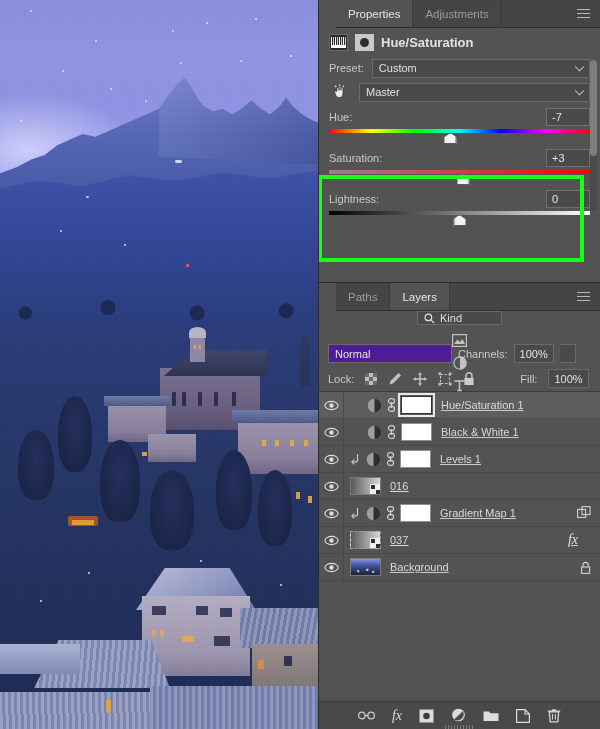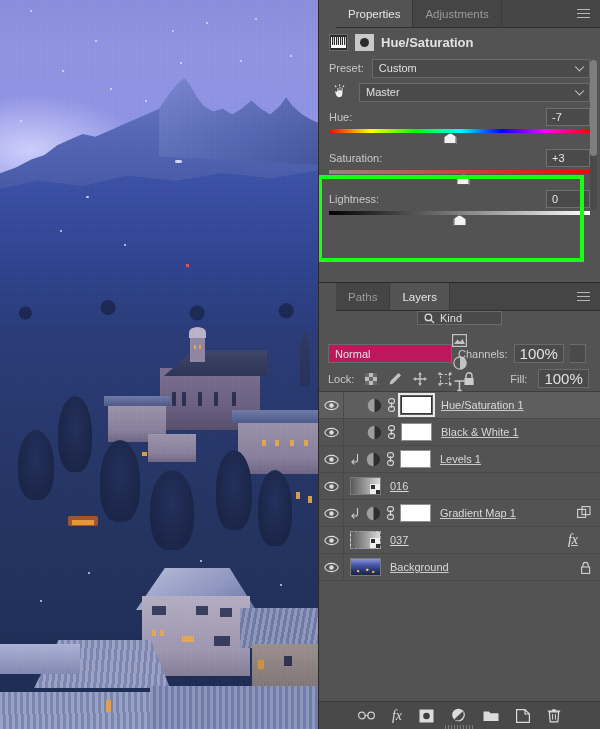--- a/index.html
+++ b/index.html
@@ -250,27 +250,27 @@
     width: 12px; height: 19px; background: #b9b9b9; border-radius: 6px; position: relative;
   }
   .toggle-pill::after {
     content: ''; position: absolute; left: 1px; top: 1px; width: 10px; height: 10px;
     border-radius: 50%; background: #ededed;
   }
   .blendrow {
     height: 25px; display: flex; align-items: center; gap: 6px; padding: 0 9px;
   }
   .blend {
-    width: 124px; height: 19px; background: #be185d; border: 1px solid #6a6a6a;
+    width: 124px; height: 19px; background: #4c1d95; border: 1px solid #6a6a6a;
     display: flex; align-items: center; padding: 0 6px; position: relative;
     font-size: 11px; color: #e2e2e2;
   }
   .small-num {
     height: 19px; background: #4a4a4a; border: 1px solid #6a6a6a;
-    font-size: 15px; color: #e2e2e2; display: flex; align-items: center; padding: 0 5px;
+    font-size: 11px; color: #e2e2e2; display: flex; align-items: center; padding: 0 5px;
   }
   .stepper {
     width: 16px; height: 19px; background: #4a4a4a; border: 1px solid #6a6a6a;
     border-left: none; display: flex; align-items: center; justify-content: center;
   }
   .lockrow { height: 25px; display: flex; align-items: center; gap: 11px; padding: 0 9px; }
 
   .layer-list { border-top: 1px solid #3d3d3d; text-decoration: underline; }
   .layer-row {
     height: 27px; display: flex; align-items: center;
@@ -670,21 +670,21 @@
               <rect x="0.5" y="10.9" width="2.6" height="2.6" fill="#d6d6d6"></rect>
               <rect x="10.9" y="10.9" width="2.6" height="2.6" fill="#d6d6d6"></rect>
             </svg>
         </span>
         <span class="ficon">
           <svg width="12" height="14" viewBox="0 0 12 14">
               <path d="M3 6 V3.8 a3 3 0 0 1 6 0 V6" fill="none" stroke="#e0e0e0" stroke-width="1.4"></path>
               <rect x="1.4" y="6" width="9.2" height="7" fill="#e0e0e0"></rect>
             </svg>
         </span>
-        <span class="lbl" style="margin-left:24px;">Fill:</span>
+        <span class="lbl" style="margin-left:34px;">Fill:</span>
         <span class="small-num">100%</span>
         <span class="stepper">
           <span class="chev" style="position:static;transform:rotate(45deg) translate(-1px,-1px);width:6px;height:6px;"></span>
         </span>
       </div>
 
       <div class="layer-list">
 
         <div class="layer-row selected">
           <span class="eye-cell">

